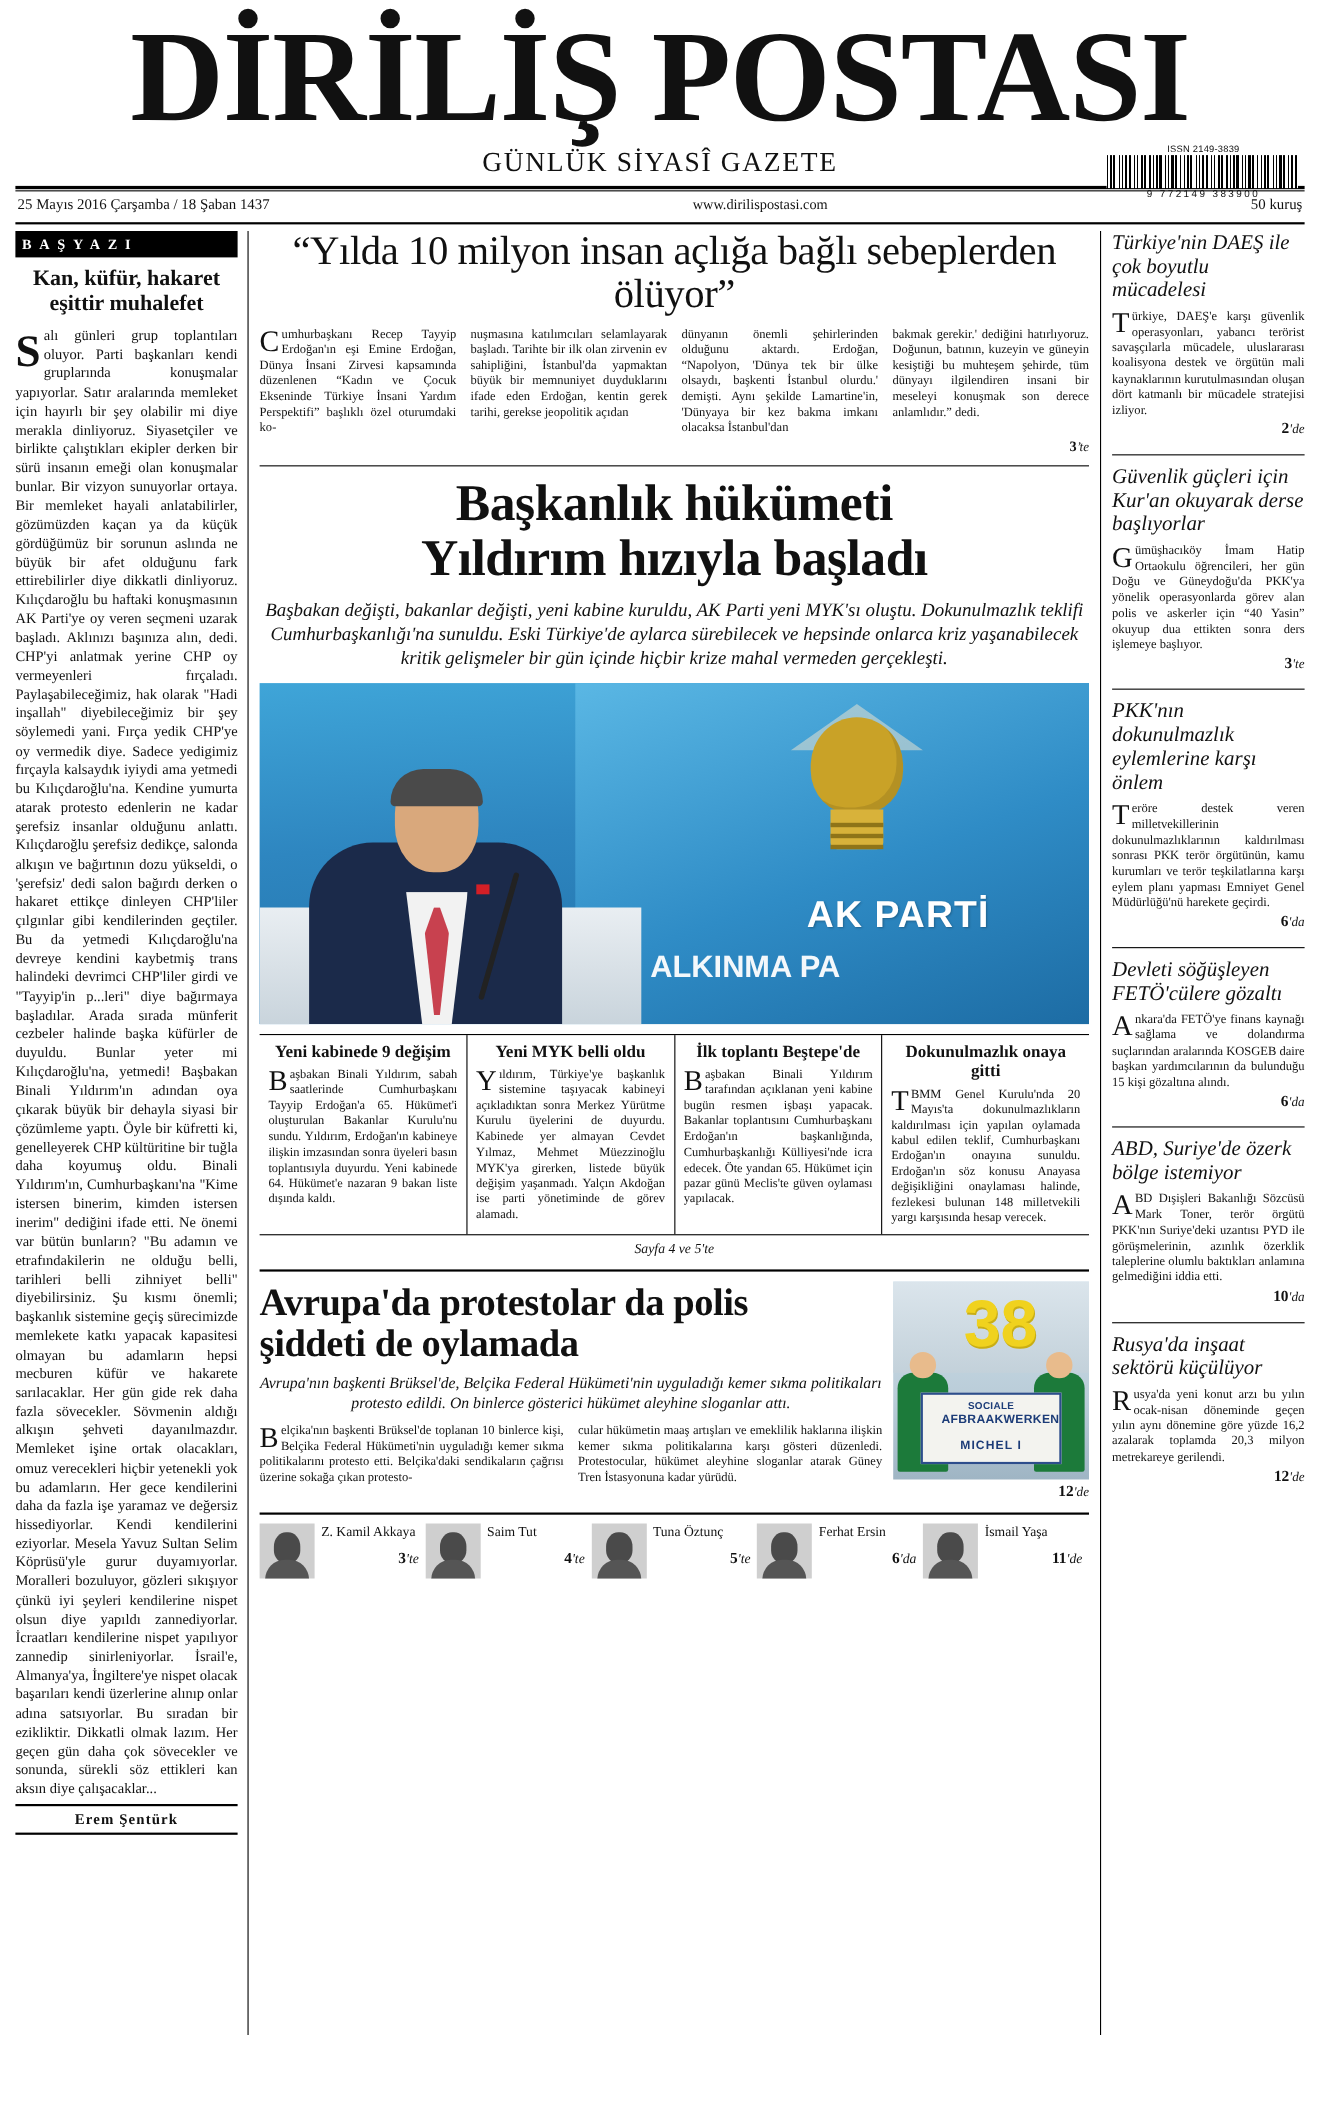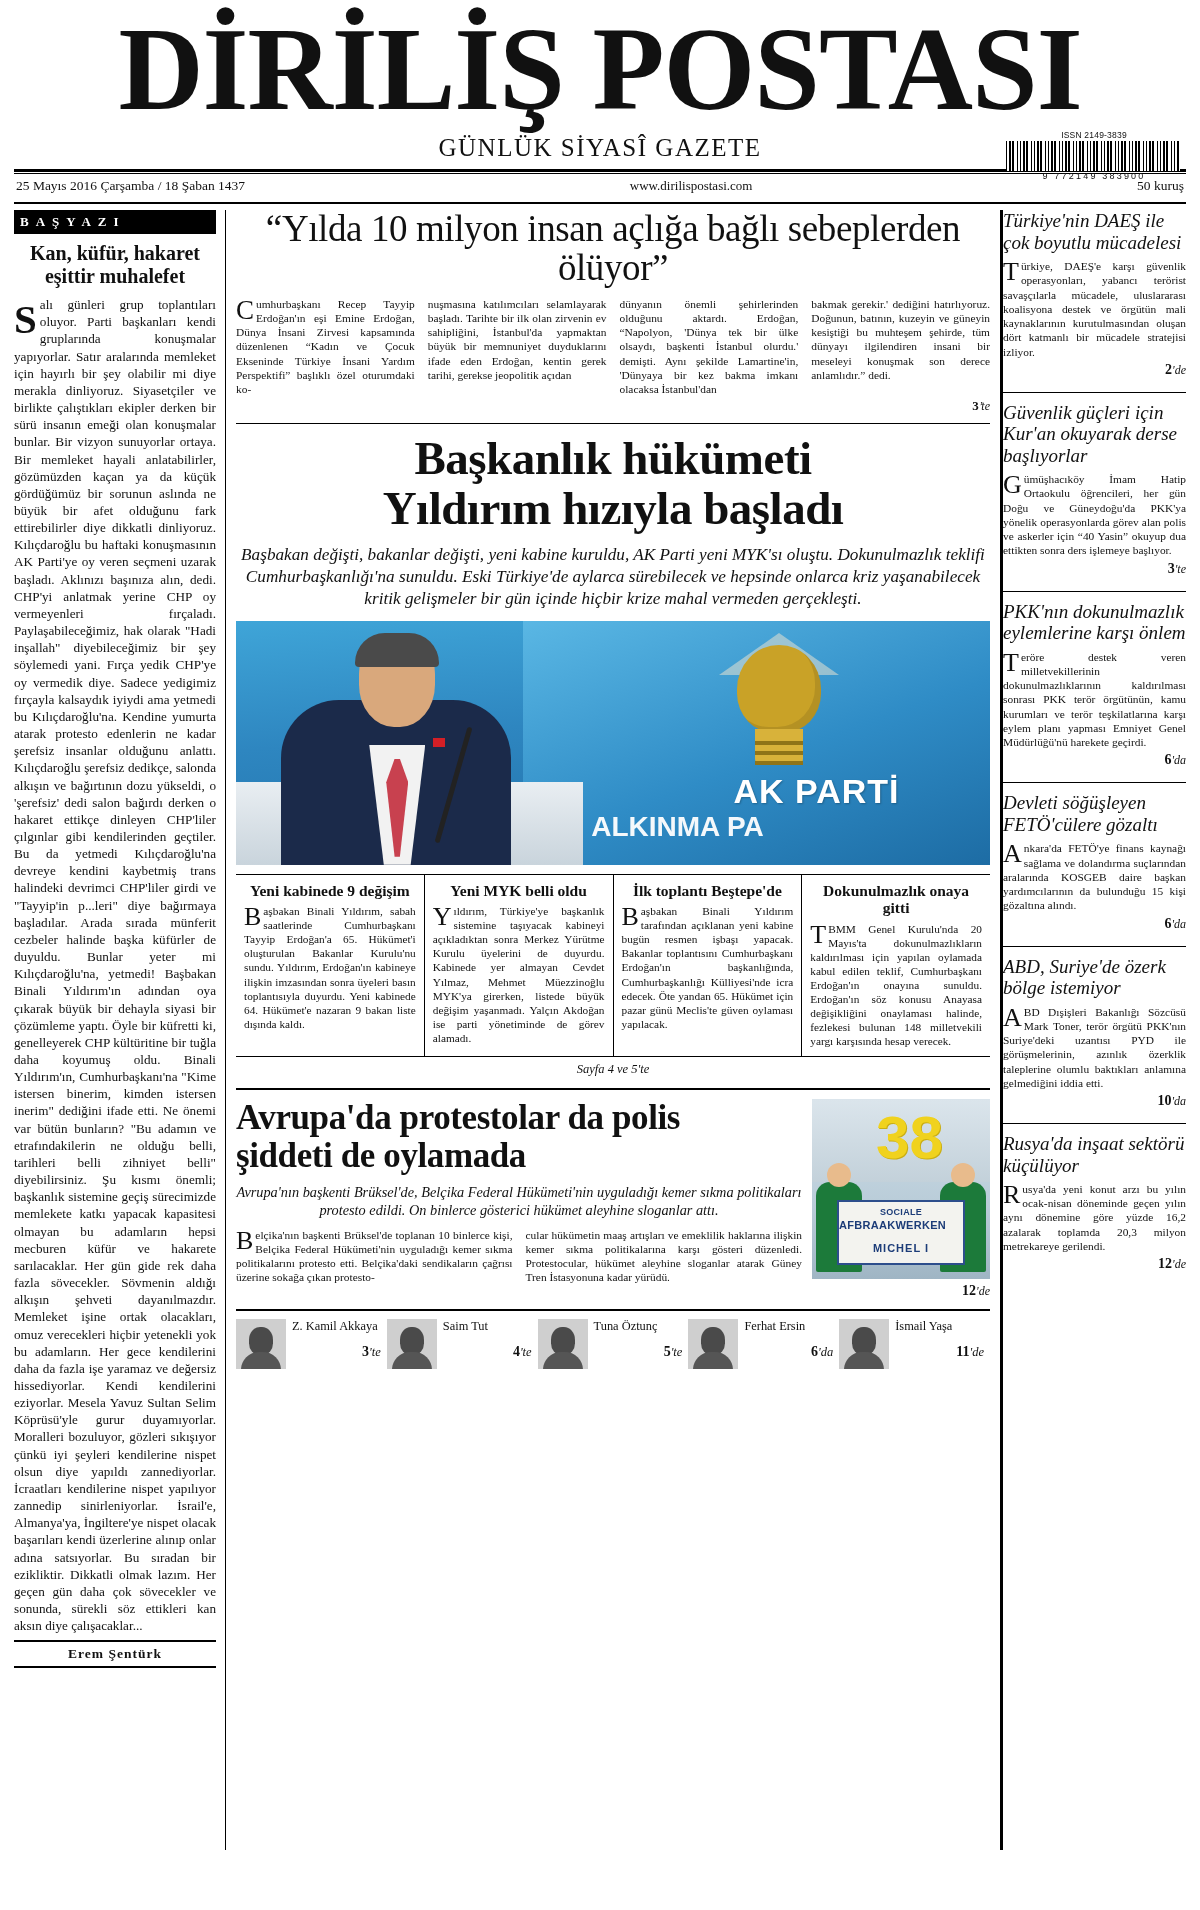--- a/index.html
+++ b/index.html
@@ -52,21 +52,21 @@
   .dateline .mid { font-size:13px; }
 
   .rule-thick2 { border-top:2.5px solid #000; }
 
   
   .grid {
     display:flex; gap:0; margin-top:6px; height:1640px;
   }
   .col-left  { width:212px; flex:0 0 212px; padding-right:9px; border-right:1px solid #000; }
   .col-mid   { flex:1 1 auto; padding:0 10px; }
-  .col-right { width:186px; flex:0 0 186px; border-left:3px solid #000000; }
+  .col-right { width:186px; flex:0 0 186px; padding-left:10px; border-left:1px solid #000000; }
 
   
   .basyazi-bar {
     background:#000; color:#fff; 
     font-size:13px; font-weight:bold; letter-spacing:7px;
     padding:4px 0 4px 6px; font-family:"Liberation Serif",serif;
   }
   .basyazi-title {
     text-align:center; font-weight:bold; font-size:20px; line-height:1.15;
     margin:8px 4px 8px 4px;
@@ -112,21 +112,21 @@
   
   .main-headline {
     text-align:center; font-weight:bold; font-size:47px; line-height:1.06;
     margin:0 0 10px 0; letter-spacing:-0.5px;
   }
   .main-dek {
     text-align:center; font-style:italic; font-size:17.2px; line-height:1.30;
     margin:0 0 10px 0;
   }
   .photo {
-    width:100%; height:244px; position:relative; overflow:hidden;
+    width:100%; height:310px; position:relative; overflow:hidden;
     background:linear-gradient(175deg,#3fa5d8 0%,#2e86c0 42%,#1f6ea6 100%);
   }
   .photo .bg-panel {
     position:absolute; right:0; top:0; width:62%; height:100%;
     background:linear-gradient(160deg,#5ab7e4 0%,#2f8cc6 55%,#1d6ca4 100%);
   }
   .photo .logo-bulb {
     position:absolute; right:20%; top:10%; width:120px; height:150px;
   }
   .photo .bulb-body {
@@ -226,21 +226,21 @@
   }
   .eu-photo .bld { position:absolute; left:0; top:0; width:100%; height:46%;
     background:linear-gradient(180deg,#dbe5ec,#c3d1da); }
   .eu-photo .banner {
     position:absolute; left:14%; bottom:8%; width:72%; height:36%;
     background:#f3f3ef; border:2px solid #2d4e8c;
   }
   .eu-photo .banner .b1 { font-family:"Liberation Sans",sans-serif; font-size:9px; font-weight:bold;
     color:#1c3c78; text-align:center; margin-top:5px; letter-spacing:.3px; }
   .eu-photo .banner .b2 { font-family:"Liberation Sans",sans-serif; font-size:11px; font-weight:bold;
-    color:#1c3c78; text-align:left; margin-top:2px; letter-spacing:.3px; }
+    color:#1c3c78; text-align:right; margin-top:2px; letter-spacing:.3px; }
   .eu-photo .banner .b3 { font-family:"Liberation Sans",sans-serif; font-size:11px; font-weight:bold;
     color:#1c3c78; text-align:center; margin-top:11px; letter-spacing:1px; }
   .eu-photo .num38 {
     position:absolute; left:36%; top:5%; font-family:"Liberation Sans",sans-serif;
     font-weight:bold; font-size:60px; color:#f0d21e; line-height:1;
     text-shadow:1px 1px 0 #c9ae14;
   }
   .eu-photo .prot {
     position:absolute; bottom:4%; width:46px; height:90px; background:#1c7a3a; border-radius:14px 14px 2px 2px;
   }

